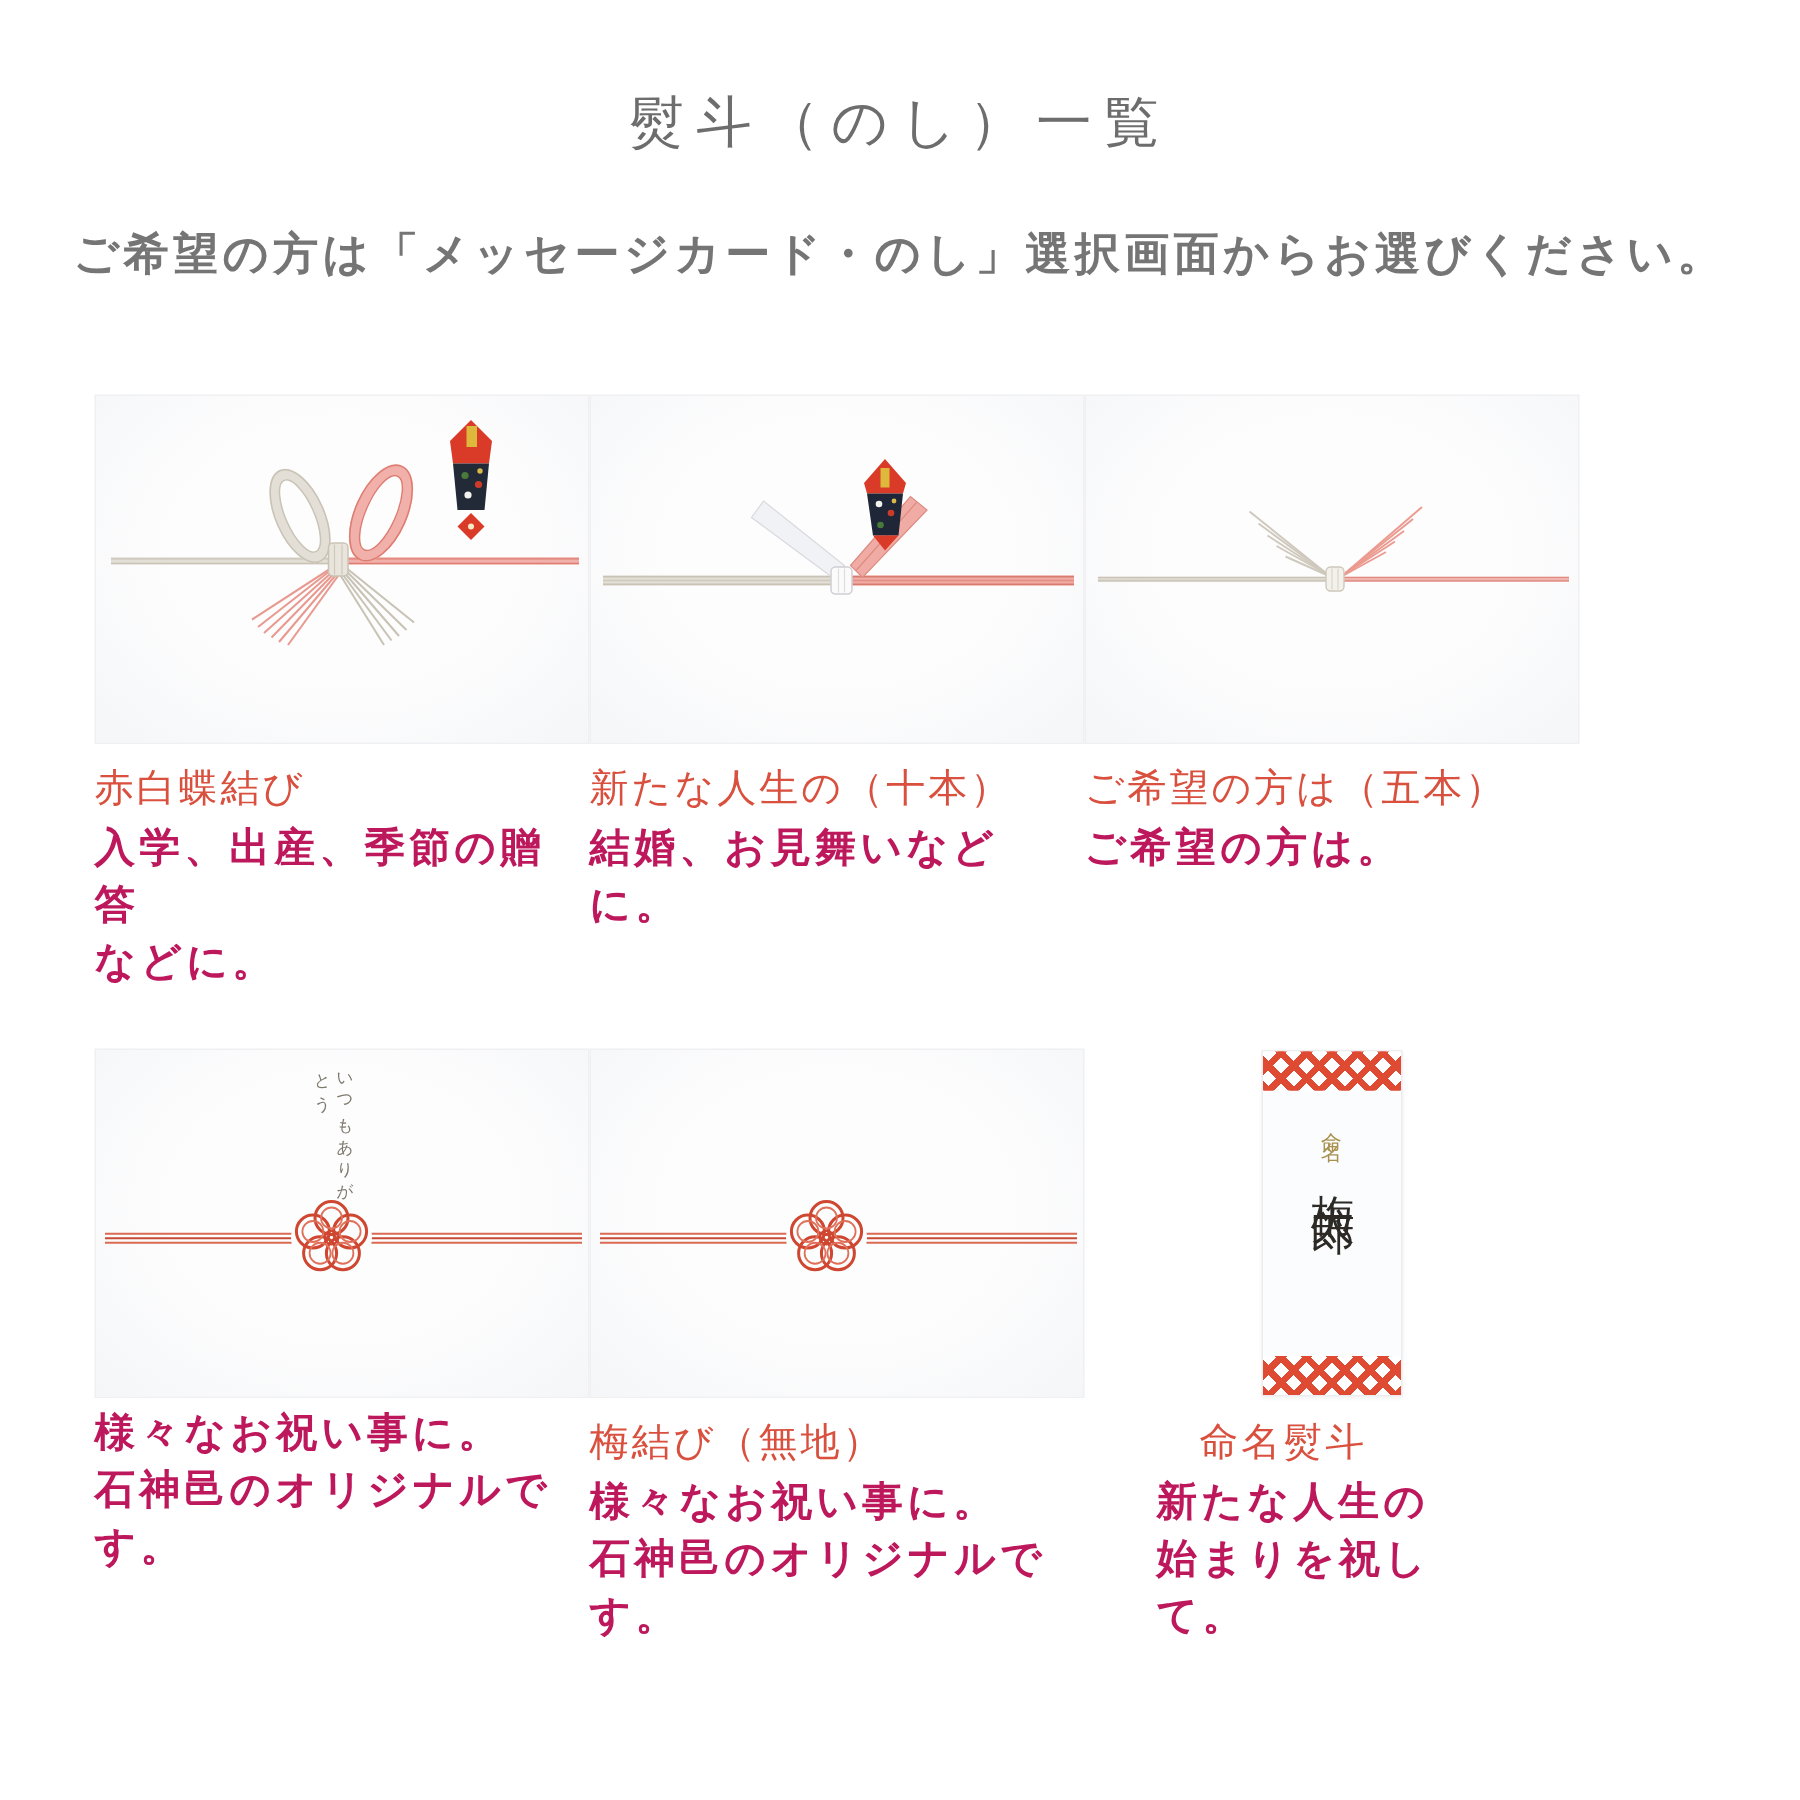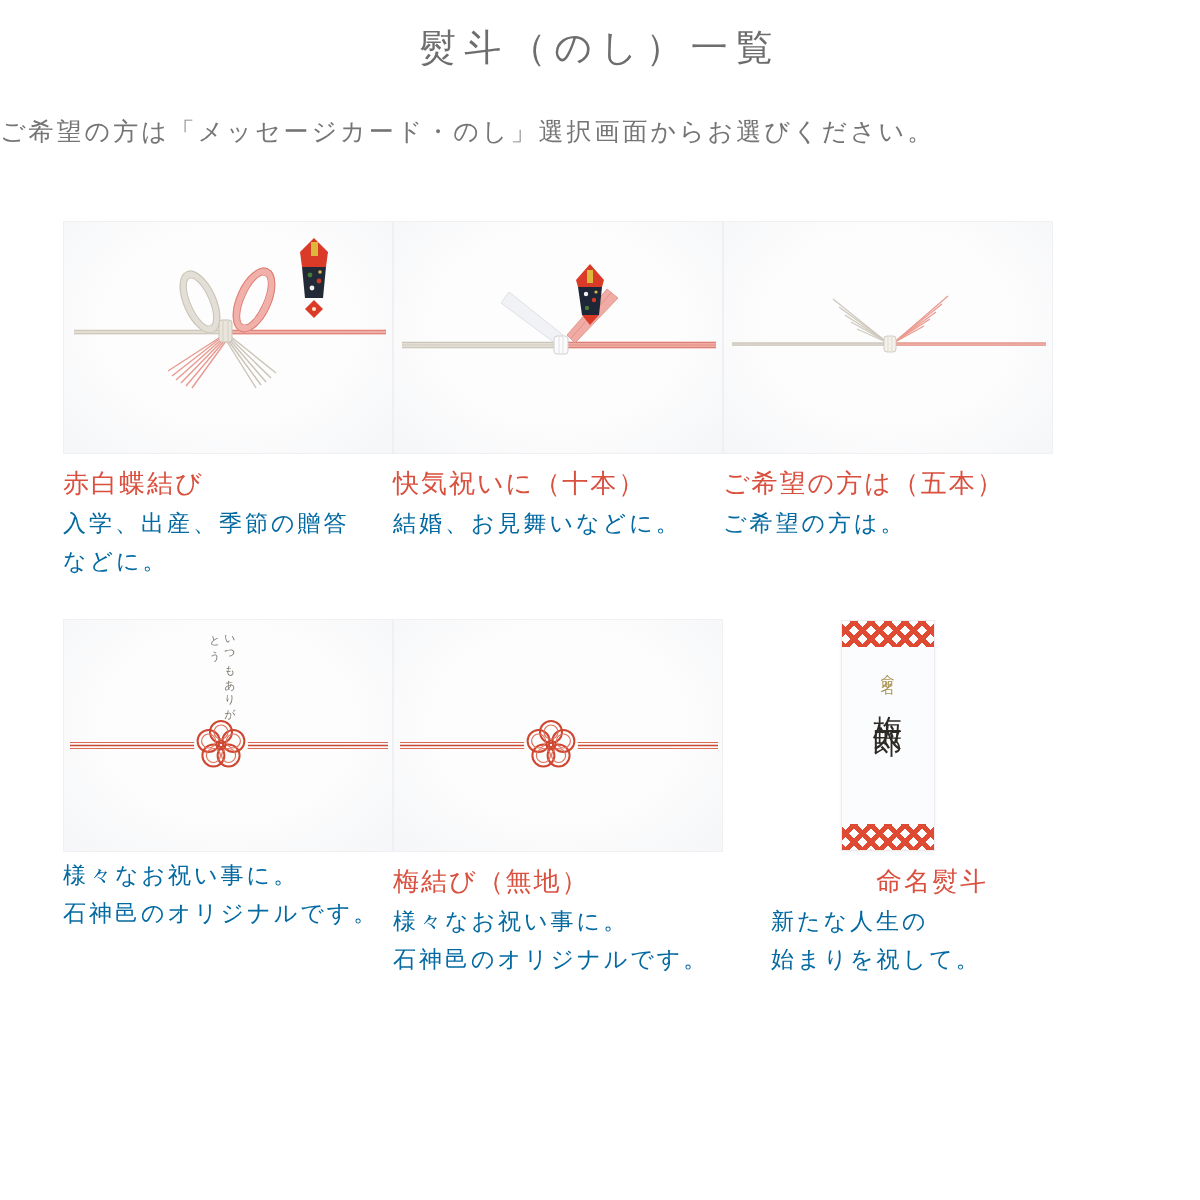--- a/index.html
+++ b/index.html
@@ -2,26 +2,26 @@
 <html lang="ja"><head>
 <meta charset="utf-8">
 <style>
   html,body{margin:0;padding:0;background:#ffffff;}
   body{
     width:1200px;height:1200px;position:relative;overflow:hidden;
     font-family:"Liberation Sans","DejaVu Sans",sans-serif;
     -webkit-font-smoothing:antialiased;
   }
   .page-title{
-    margin:23px 0 0 0;text-align:center;
+    margin:57px 0 0 0;text-align:center;
     font-size:37px;font-weight:500;color:#6d6d6d;letter-spacing:8px;
   }
   .page-subtitle{
-    margin:42px 0 0 0;text-align:left;
-    font-size:25px;color:#757575;letter-spacing:3px;font-weight:400;
+    margin:42px 0 0 0;text-align:center;
+    font-size:30px;color:#757575;letter-spacing:3px;font-weight:700;
   }
   .grid{
     margin:73px 0 0 63px;width:1080px;
     display:grid;grid-template-columns:330px 330px 330px;
   }
   .cell{margin-bottom:39px;}
   .media{
     width:330px;height:233px;display:flex;align-items:center;justify-content:center;
     position:relative;
   }
@@ -29,34 +29,34 @@
     width:330px;height:233px;position:relative;
     background:radial-gradient(ellipse at 50% 45%, #fdfdfe 50%, #f5f6f7 100%);
     border:1px solid #f0f0f2;box-sizing:border-box;
   }
   .card svg{position:absolute;left:0;top:0;}
   .item-title{
     margin:12px 0 0 0;font-size:26px;font-weight:500;color:#d9503f;
     letter-spacing:2px;line-height:34px;
   }
   .item-desc{
-    margin:4px 0 0 0;font-size:23px;color:#0369a1;letter-spacing:3px;
-    line-height:38px;white-space:pre-line;font-weight:400;
+    margin:4px 0 0 0;font-size:27px;color:#be185d;letter-spacing:3px;
+    line-height:38px;white-space:pre-line;font-weight:700;
   }
   .vtext{
     writing-mode:vertical-rl;text-orientation:upright;display:inline-block;
   }
   .handwriting{
     position:absolute;left:142px;top:8px;height:100px;
     font-family:"DejaVu Serif","Liberation Serif",serif;
     font-size:11px;letter-spacing:2px;color:#6f6a5c;opacity:.9;
   }
   
   .inner6{width:265px;}
-  .inner6 .item-title{text-align:right;}
+  .inner6 .item-title{text-align:center;}
   .inner6 .item-desc{padding-left:48px;}
   .tag{
     width:94px;height:231px;background:#fbfcfd;border:1px solid #ececef;
     box-sizing:border-box;box-shadow:0 1px 3px rgba(0,0,0,.06);
     display:flex;flex-direction:column;align-items:center;position:relative;
   }
   .tag-band{
     width:100%;height:26px;background-color:#fff;flex:0 0 auto;
     background-image:
       repeating-linear-gradient(45deg, #df4a33 0 4.5px, rgba(0,0,0,0) 4.5px 12px),
@@ -168,21 +168,21 @@
             <circle cx="202" cy="70" r="1.6" fill="#d9b84a"></circle>
             <polygon points="188,93 205,93 196,103" fill="#d93b28"></polygon>
           </g>
 
           <rect x="160" y="114" width="14" height="18" rx="3" fill="#fbfbfc" stroke="#cfcfd4" stroke-width="1"></rect>
           <line x1="165" y1="115" x2="165" y2="131" stroke="#dddde2" stroke-width="0.8"></line>
           <line x1="169" y1="115" x2="169" y2="131" stroke="#dddde2" stroke-width="0.8"></line>
         </svg>
       </div>
     </div>
-    <h3 class="item-title">快気祝いに（十本）</h3>
+    <h3 class="item-title">新たな人生の（十本）</h3>
     <p class="item-desc">結婚、お見舞いなどに。</p>
   </div>
 
   <div class="cell">
     <div class="media">
       <div class="card">
         <svg width="330" height="233" viewBox="0 0 330 233">
 
           <line x1="8" y1="122" x2="160" y2="122" stroke="#ddd8cf" stroke-width="3.5"></line>
           <line x1="8" y1="121" x2="160" y2="121" stroke="#c9c3b5" stroke-width="0.8"></line>

